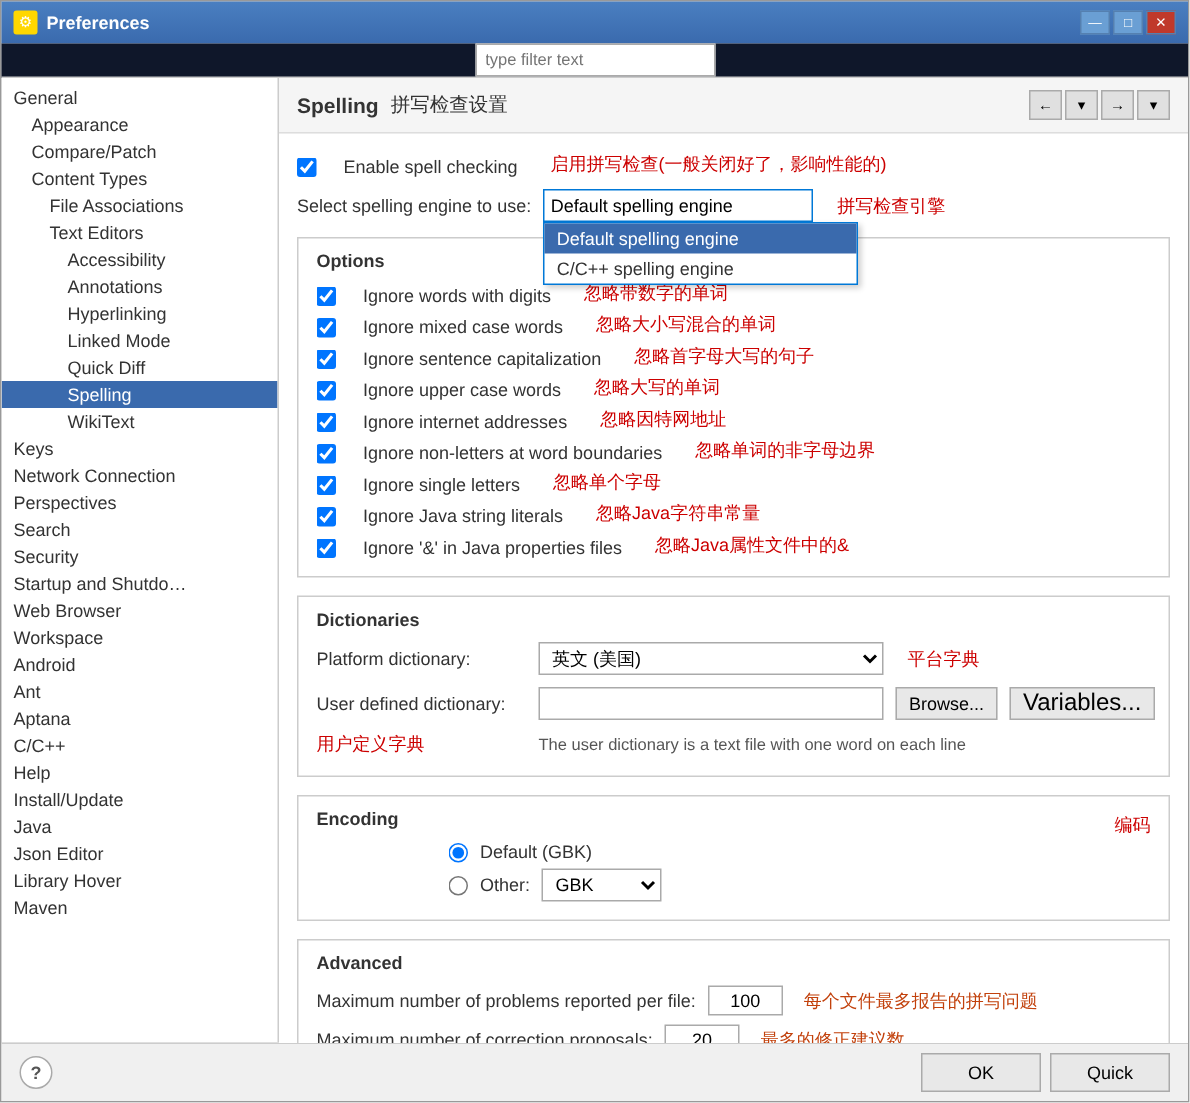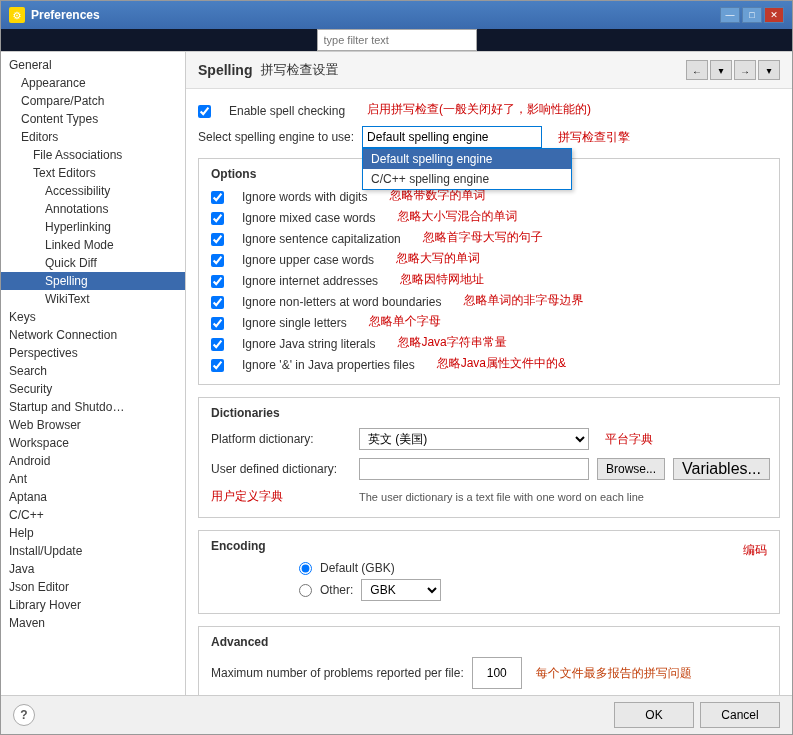--- a/index.html
+++ b/index.html
@@ -71,21 +71,21 @@
     .encoding-row { display: flex; align-items: center; gap: 8px; margin-bottom: 4px; }
     .encoding-label { font-size: 12px; color: #333; width: 80px; }
     .encoding-cn { font-size: 12px; color: #c00; margin-left: 40px; }
     .radio-label { font-size: 12px; color: #333; }
     .encoding-select { width: 80px; height: 22px; border: 1px solid #aaa; padding: 1px 4px; font-size: 12px; background: white; }
 
     .advanced-section { border: 1px solid #ccc; padding: 8px 12px; margin-bottom: 12px; }
     .advanced-title { font-size: 12px; font-weight: bold; color: #333; margin-bottom: 8px; }
     .advanced-row { display: flex; align-items: center; gap: 8px; margin-bottom: 6px; }
     .advanced-label { font-size: 12px; color: #333; }
-    .advanced-input { width: 50px; height: 32px; border: 1px solid #aaa; padding: 1px 4px; font-size: 12px; text-align: center; }
+    .advanced-input { width: 50px; height: 20px; border: 1px solid #aaa; padding: 1px 4px; font-size: 12px; text-align: center; }
     .advanced-cn { font-size: 12px; color: #c2410c; margin-left: 6px; }
 
     .bottom-bar { border-top: 1px solid #ccc; background: #f0f0f0; padding: 6px 12px; display: flex; justify-content: space-between; align-items: center; }
     .bottom-left { display: flex; align-items: center; }
     .help-btn { width: 22px; height: 22px; border-radius: 50%; border: 1px solid #aaa; background: white; font-size: 12px; cursor: pointer; display: flex; align-items: center; justify-content: center; font-weight: bold; color: #555; }
     .bottom-right { display: flex; gap: 6px; }
     .action-btn { height: 26px; padding: 0 16px; font-size: 12px; border: 1px solid #aaa; background: #e8e8e8; cursor: pointer; min-width: 80px; }
     .action-btn.primary { background: #e8e8e8; }
   </style>
 </head>
@@ -109,21 +109,20 @@
     <input class="filter-input" type="text" placeholder="type filter text" style="">
   </div>
 
   <div class="main-content">
 
     <div class="sidebar">
       <div class="sidebar-item level0">General</div>
       <div class="sidebar-item level1">Appearance</div>
       <div class="sidebar-item level1">Compare/Patch</div>
       <div class="sidebar-item level1">Content Types</div>
-      <div class="sidebar-item level1">Editors</div>
       <div class="sidebar-item level2">File Associations</div>
       <div class="sidebar-item level2">Text Editors</div>
       <div class="sidebar-item level3">Accessibility</div>
       <div class="sidebar-item level3">Annotations</div>
       <div class="sidebar-item level3">Hyperlinking</div>
       <div class="sidebar-item level3">Linked Mode</div>
       <div class="sidebar-item level3">Quick Diff</div>
       <div class="sidebar-item level3 selected">Spelling</div>
       <div class="sidebar-item level3">WikiText</div>
       <div class="sidebar-item level0">Keys</div>
@@ -295,16 +294,16 @@
       </div>
     </div>
   </div>
 
   <div class="bottom-bar">
     <div class="bottom-left">
       <button class="help-btn">?</button>
     </div>
     <div class="bottom-right">
       <button class="action-btn primary">OK</button>
-      <button class="action-btn">Cancel</button>
+      <button class="action-btn">Quick</button>
     </div>
   </div>
 </div>
 
 </body></html>

